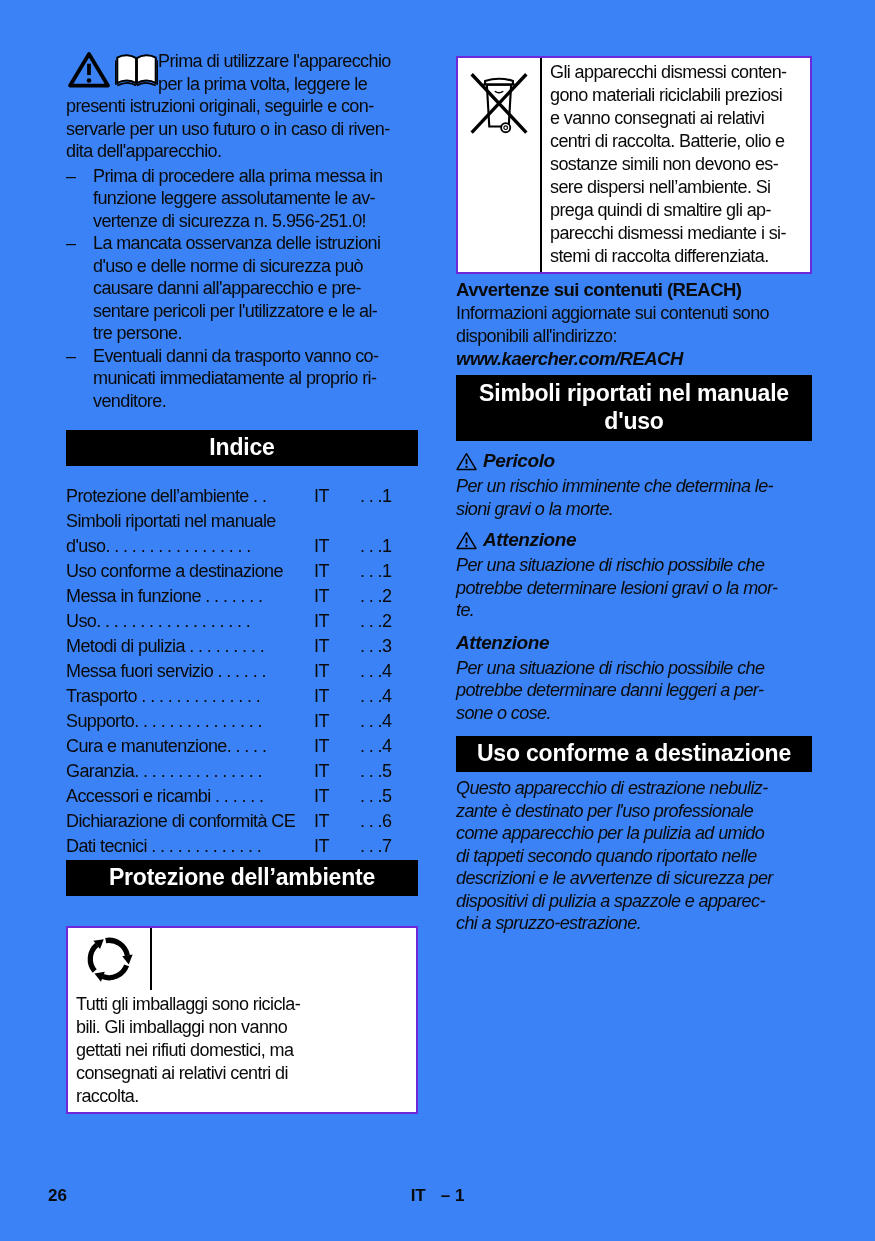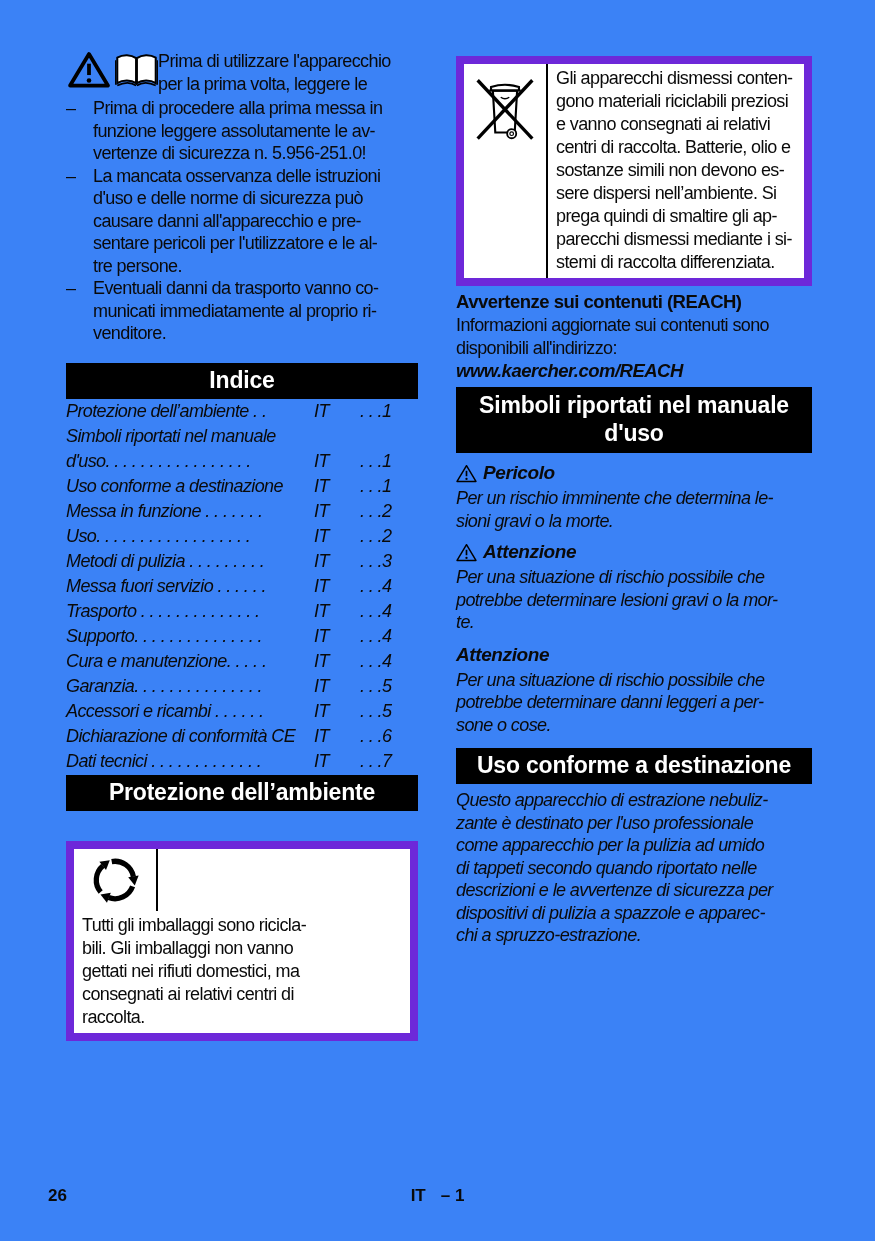--- a/index.html
+++ b/index.html
@@ -28,31 +28,31 @@
     background:#000; color:#fff; font-weight:bold; font-size:23px;
     letter-spacing:-0.2px; text-align:center; padding:4px 0 6px; line-height:26px;
     white-space:pre-line;
   }
   .bar-indice{margin-top:18px;}
   .bar-ambiente{margin-top:1px;}
   .bar-simboli{margin-top:5px; line-height:28px;}
   .bar-uso{margin-top:12px;}
 
   
-  table.toc{width:100%; border-collapse:collapse; table-layout:fixed; margin-top:0;font-style:italic;}
+  table.toc{width:100%; border-collapse:collapse; table-layout:fixed; margin-top:18px;}
   table.toc td{
     padding:0; font-size:18px; letter-spacing:-0.6px; line-height:25px;
     vertical-align:bottom; white-space:pre-line; overflow:visible;
   }
   td.toc-label{width:248px;}
   td.toc-lang{width:46px;}
   td.toc-page{width:58px;}
 
   
-  .icon-box{display:flex; border:8px solid #6d28d9; background:#fff;}
+  .icon-box{display:flex; border:2px solid #6d28d9; background:#fff;}
   .icon-cell{width:82px; flex:none; border-right:2px solid #000; display:flex; justify-content:center;}
   .icon-cell.center{align-items:center;}
   .icon-cell.top{align-items:flex-start; padding-top:12px;}
   .box-text{padding:3px 4px 4px 8px; font-size:18px; line-height:23px; letter-spacing:-0.6px; white-space:pre;}
   .recycle-box{margin-top:30px;flex-direction:column;}
 
   
   .reach-title{margin-top:4px; font-weight:bold; font-size:18.5px; letter-spacing:-0.5px; line-height:24px;}
   .reach-url{font-weight:bold; font-style:italic; font-size:18.5px; letter-spacing:-0.5px; line-height:23px;}
   .warn-head{display:flex; align-items:center; gap:6px; margin:9px 0 3px;
@@ -89,20 +89,23 @@
           <path d="M8 84 C24 76 42 76 54 84 M102 84 C86 76 68 76 56 84" fill="none" stroke="#000" stroke-width="4"></path>
           <line x1="55" y1="17" x2="55" y2="82" stroke="#000" stroke-width="3"></line>
           <line x1="4" y1="22" x2="4" y2="82" stroke="#000" stroke-width="3"></line>
           <line x1="106" y1="22" x2="106" y2="82" stroke="#000" stroke-width="3"></line>
         </svg>
       </span>
     </div>
 
     <div class="txt intro-first">Prima di utilizzare l'apparecchio
 per la prima volta, leggere le</div>
+    <div class="txt">presenti istruzioni originali, seguirle e con-
+servarle per un uso futuro o in caso di riven-
+dita dell'apparecchio.</div>
 
     <div class="bullets">
       <div class="bullet">
         <span class="dash">–</span>
         <div class="txt">Prima di procedere alla prima messa in
 funzione leggere assolutamente le av-
 vertenze di sicurezza n. 5.956-251.0!</div>
       </div>
       <div class="bullet">
         <span class="dash">–</span>

